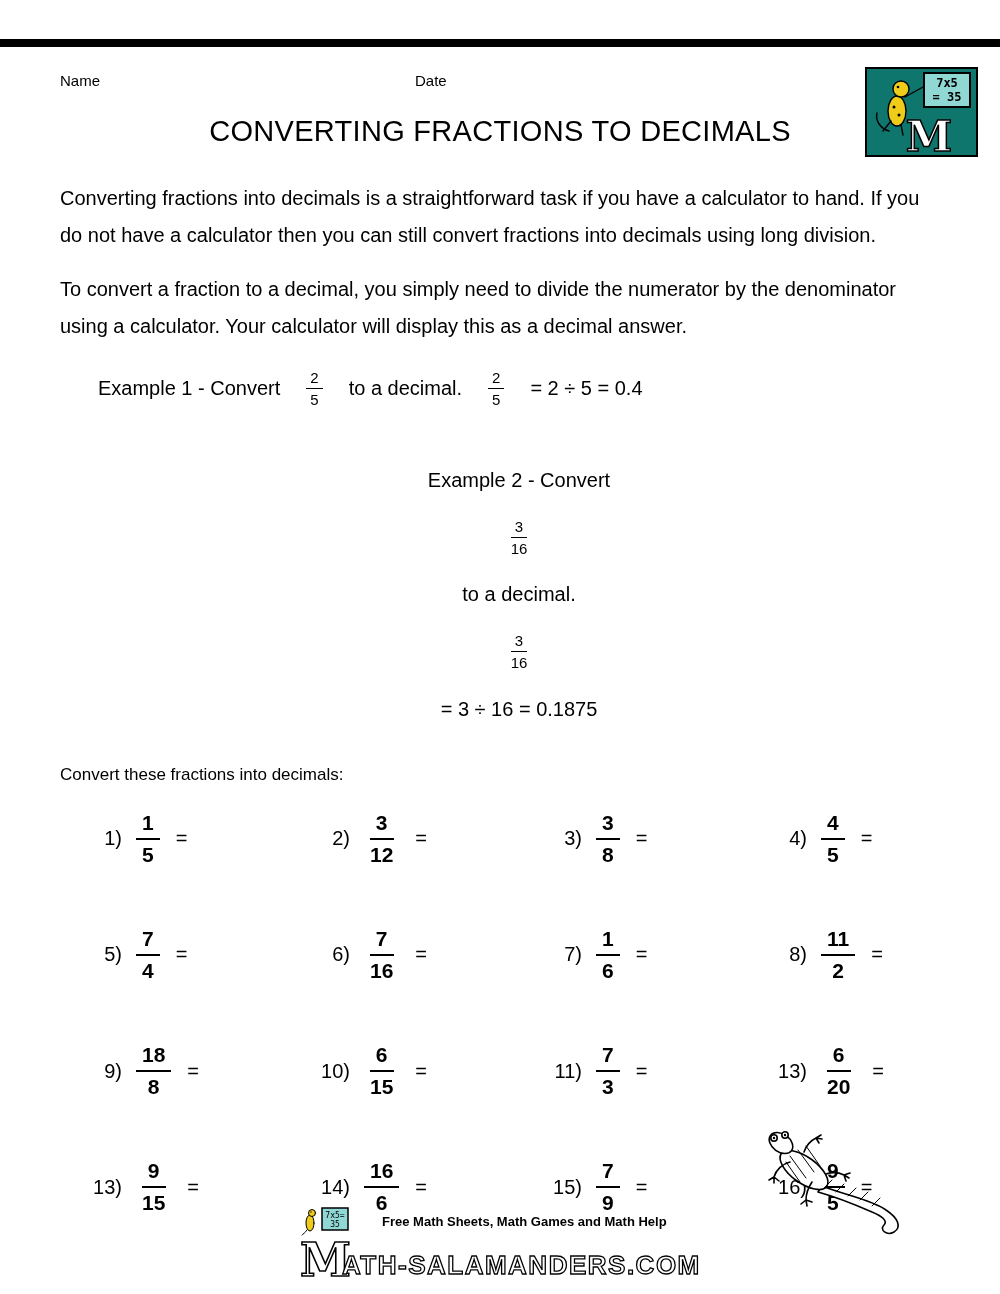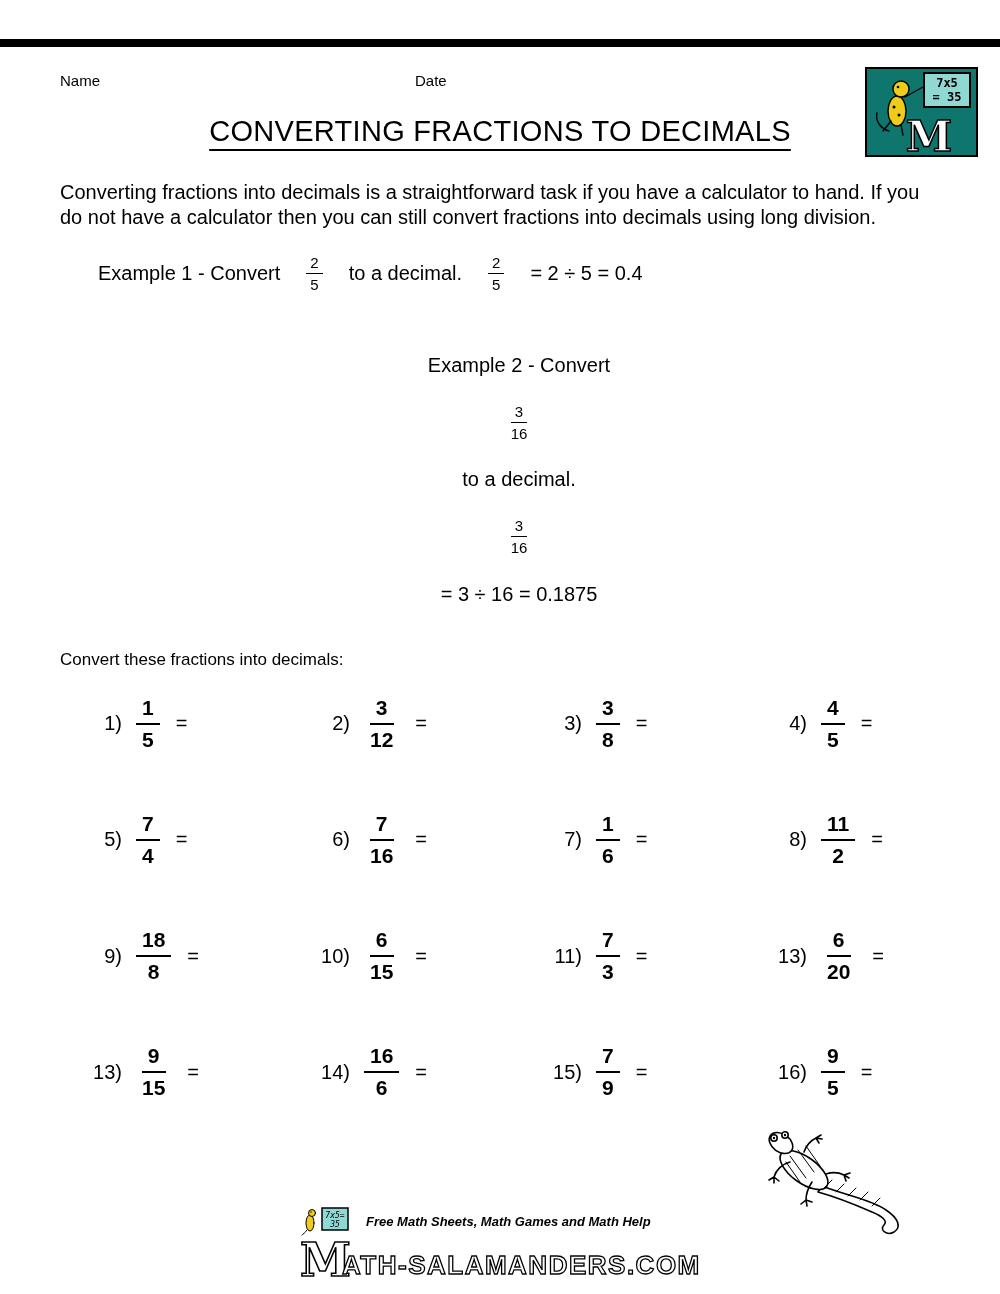--- a/index.html
+++ b/index.html
@@ -6,24 +6,24 @@
   body { background: #fff; font-family: "Liberation Sans", sans-serif; color: #000; }
   .page { position: relative; width: 1000px; height: 1294px; margin: 12px auto; background: #fff; overflow: hidden; }
 
   .top-rule { position: absolute; top: 27px; left: 0; width: 100%; height: 8px; background: #000; }
 
   .name-label { position: absolute; left: 60px; top: 60px; font-size: 15px; }
   .date-label { position: absolute; left: 415px; top: 60px; font-size: 15px; }
 
   .logo-box { position: absolute; top: 55px; right: 22px; width: 113px; height: 90px; border: 2px solid #000; background: #0f766e; display: flex; align-items: center; justify-content: center; }
 
-  .title { position: absolute; top: 103px; left: 0; width: 100%; text-align: center; font-size: 29px; font-weight: 400; letter-spacing: 0.3px; text-decoration: underline; text-decoration-thickness: 2px; text-underline-offset: 8px; }
+  .title { position: absolute; top: 103px; left: 0; width: 100%; text-align: center; font-size: 29px; font-weight: 400; letter-spacing: 0.3px; text-decoration-thickness: 2px; text-underline-offset: 8px; }
 
   .content { position: absolute; top: 168px; left: 60px; width: 880px; }
-  .para { font-size: 20px; line-height: 25px; }
+  .para { font-size: 20px; line-height: 37px; }
   .para.second { margin-top: 17px; }
 
   .example { display: flex; align-items: center; gap: 26px; margin-left: 38px; font-size: 20px; }
   .example.ex1 { margin-top: 24px; }
   .example.ex2 { margin-top: 60px; flex-direction: column; }
 
   .frac { display: inline-flex; flex-direction: column; align-items: center; line-height: 1.15; text-align: center; }
   .frac .fn { padding: 0 6px 3px; border-bottom: 2px solid #000; }
   .frac .fd { padding: 3px 6px 0; }
   .frac.sm { font-size: 15px; }
@@ -35,21 +35,21 @@
 
   .grid { display: grid; grid-template-columns: 228px 232px 225px 180px; padding-left: 16px; margin-top: 26px; row-gap: 60px; }
   .problem { display: flex; align-items: center; font-size: 20px; }
   .pnum { min-width: 46px; text-align: right; margin-right: 14px; }
   .eq { margin-left: 16px; }
 
   .art { position: absolute; top: 1118px; right: 90px; }
 
   .footer { position: absolute; top: 1194px; left: 0; width: 100%; display: flex; justify-content: center; }
   .footer-inner { display: flex; flex-direction: column; align-items: flex-start; }
-  .footer-top { display: flex; align-items: center; gap: 6px; font-style: italic; }
+  .footer-top { display: flex; align-items: center; gap: 22px; }
   .tagline { font-size: 13px; font-weight: 700; }
   .wordmark { margin-top: 2px; }
 </style>
 </head>
 <body>
 
 <div class="page">
 
   <div class="top-rule"></div>
 
@@ -76,20 +76,21 @@
       </g>
       <text x="62" y="82" font-size="42" text-anchor="middle" font-family="'DejaVu Serif', serif" font-weight="bold" fill="#fff" stroke="#000" stroke-width="1.5">M</text>
     </svg>
   </div>
 
   <h1 class="title">CONVERTING FRACTIONS TO DECIMALS</h1>
 
   <div class="content">
 
     <p class="para">Converting fractions into decimals is a straightforward task if you have a calculator to hand. If you do not have a calculator then you can still convert fractions into decimals using long division.</p>
+    <p class="para second">To convert a fraction to a decimal, you simply need to divide the numerator by the denominator using a calculator. Your calculator will display this as a decimal answer.</p>
 
     <div class="example ex1">
       <span>Example 1 - Convert</span>
       <span class="frac sm">
         <span class="fn">2</span>
         <span class="fd">5</span>
       </span>
       <span>to a decimal.</span>
       <span class="frac sm">
         <span class="fn">2</span>

